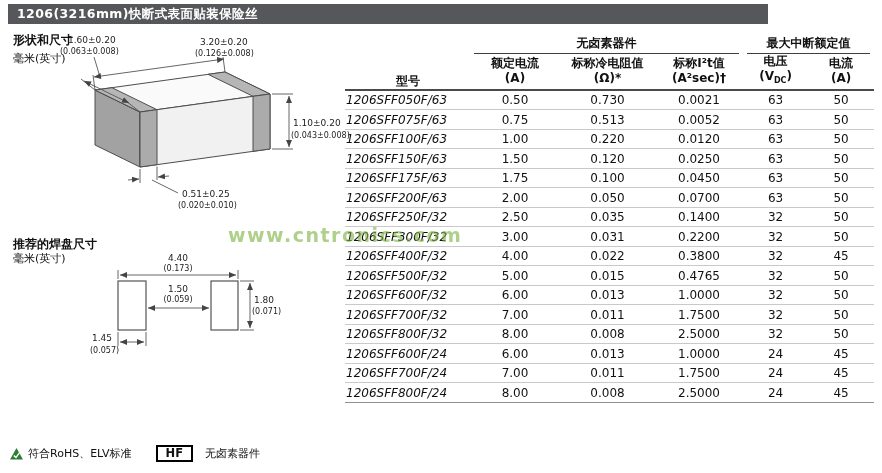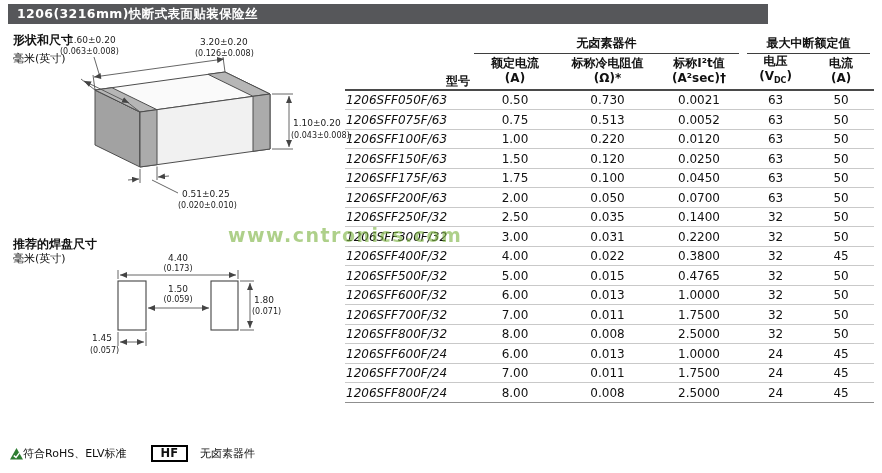--- a/index.html
+++ b/index.html
@@ -21,35 +21,35 @@
   .dimt2 { font-size:8px; }
 
   .watermark {
     position:absolute; left:228px; top:224px; font-size:19px; font-weight:bold;
     color:rgba(124,179,66,.62); letter-spacing:1.5px; white-space:nowrap;
   }
 
   .table-wrap { position:absolute; left:345px; top:36px; width:529px; }
   table { border-collapse:collapse; width:529px; table-layout:fixed; font-size:12px; }
   thead th { font-weight:bold; vertical-align:bottom; padding:0 0 3px 0; text-align:center; line-height:1.25; }
-  th.model-head { text-align:right; padding-left:1px; }
+  th.model-head { text-align:center; padding-left:1px; }
   tr.group-row th { height:18px; padding-bottom:0; }
   .group-underline { border-bottom:1px solid #3f3f3f; padding-bottom:2px; margin:0 4px; text-align:center; }
   tr.label-row th, th.model-head { border-bottom:2px solid #4a4a4a; }
   sub { font-size:8px; }
   tbody td {
     height:19.5px; border-bottom:1px solid #c9c9c9;
     text-align:center; vertical-align:middle; padding:0; line-height:1;
   }
   tbody td.model { text-align:left; padding-left:1px;font-style:italic; }
   tbody tr:last-child td { border-bottom:1px solid #8f8f8f;margin-top:16px; }
   .footnotes { margin-top:3px; font-size:10.5px; line-height:1.45; }
 
   .footer { position:absolute; left:10px; top:445px; display:flex; align-items:center; font-size:11px; }
-  .footer .rohs-txt { }
+  .footer .rohs-txt { margin-left:5px; }
   .hf-box { border:2px solid #000; font-weight:bold; font-size:11.5px; padding:0 8px; margin:0 12px 0 24px; line-height:13px; }
 </style>
 </head>
 <body>
 
 <div class="titlebar">1206(3216mm)快断式表面贴装保险丝</div>
 
 <div class="sec-head" style="left:13px; top:32px;">形状和尺寸</div>
 <div class="sec-sub" style="left:13px; top:51px;">毫米(英寸)</div>
 <div class="sec-head" style="left:13px; top:236px;">推荐的焊盘尺寸</div>

